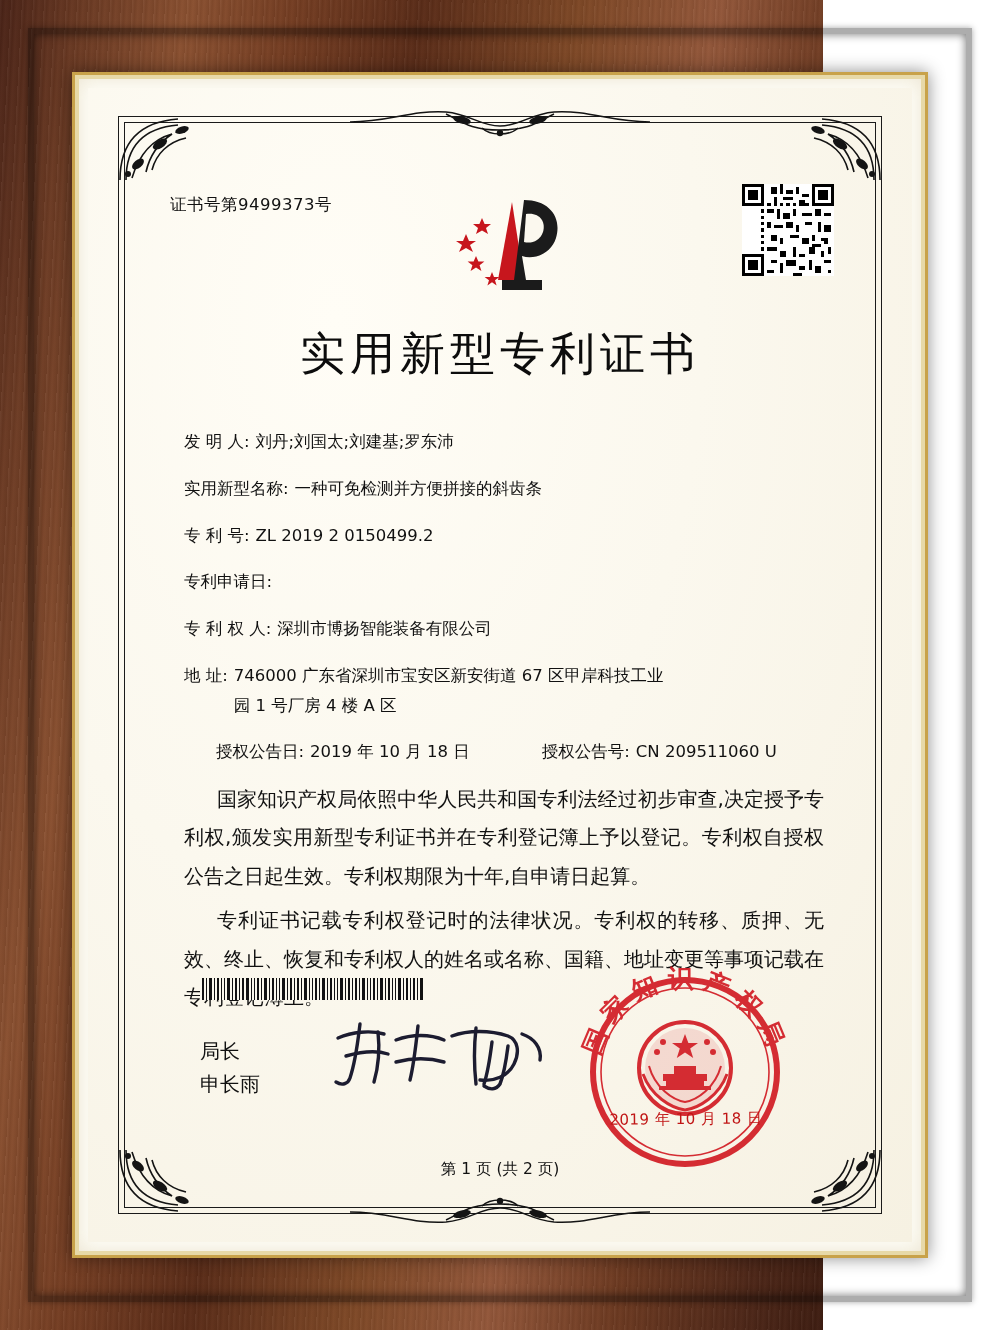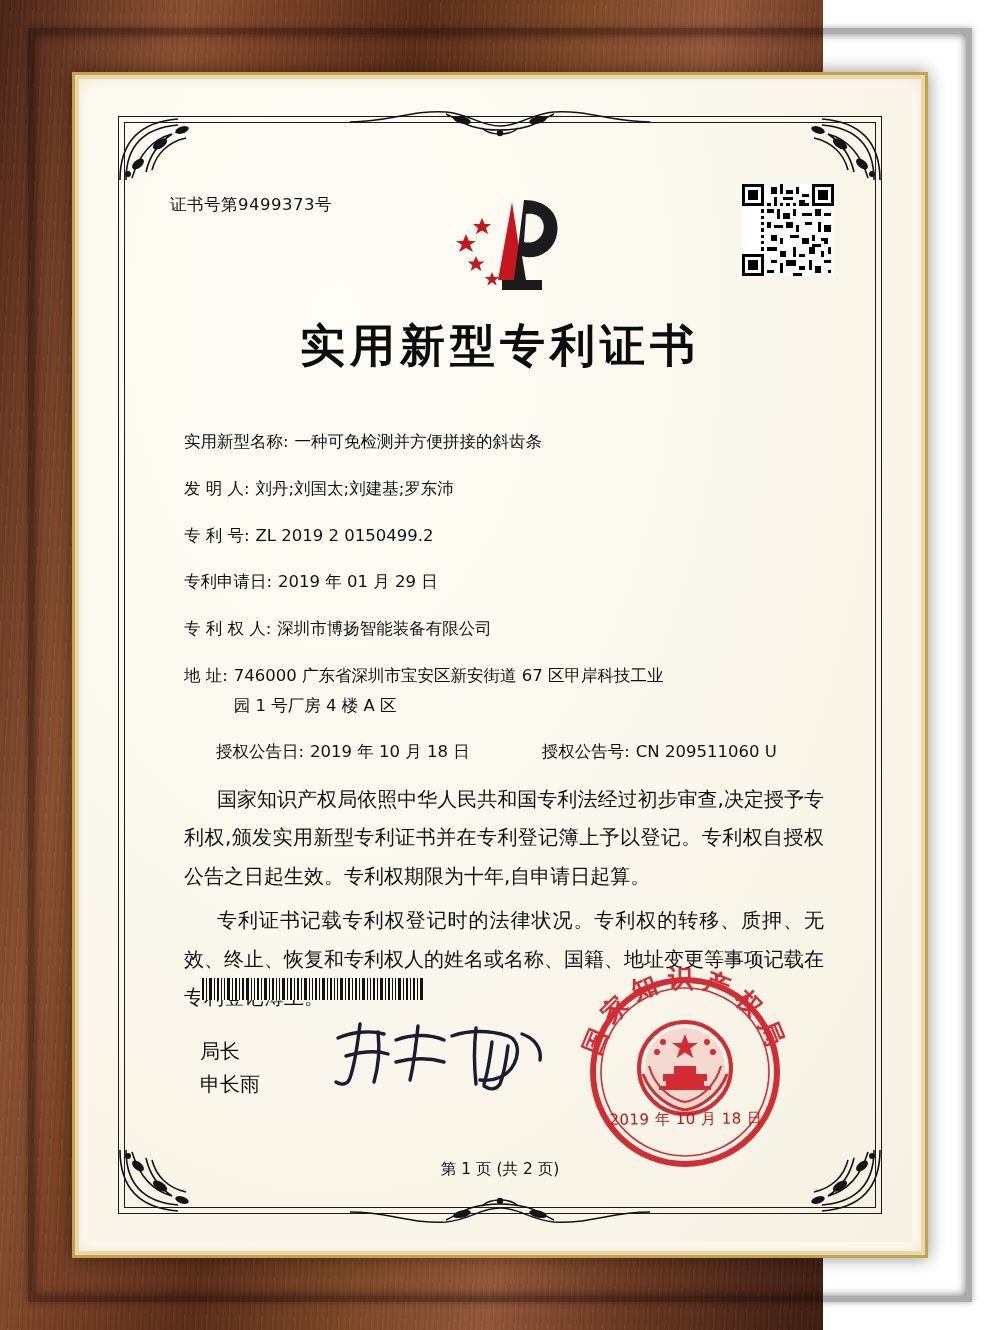--- a/index.html
+++ b/index.html
@@ -137,24 +137,24 @@
     position: absolute;
     right: 78px; top: 96px;
     width: 92px; height: 92px;
     background: #fff;
   }
 
   
   .title {
     position: absolute;
     left: 0; right: 0;
-    top: 228px;
+    top: 236px;
     text-align: center;
     font-family: "DejaVu Sans", "Liberation Sans", sans-serif;
-    font-weight: bold;
+    font-weight: normal;
     font-size: 45px;
     letter-spacing: 5px;
     color: #0c0c0c;
   }
 
   
   .fields {
     position: absolute;
     left: 96px;
     top: 342px;
@@ -479,37 +479,36 @@
             <rect x="26" y="17" width="1" height="2"></rect>
         </g>
       </svg>
     </div>
 
     <div class="title">实用新型专利证书</div>
 
     <div class="fields">
 
       <div class="field-row">
+        <span class="field-label sp1">发 明 人:</span>
+        <span class="field-value">刘丹;刘国太;刘建基;罗东沛</span>
+      </div>
+
+      <div class="field-row">
         <span class="field-label sp1">实用新型名称:</span>
         <span class="field-value">一种可免检测并方便拼接的斜齿条</span>
-      </div>
-
-      <div class="field-row">
-        <span class="field-label sp1">发 明 人:</span>
-        <span class="field-value">刘丹;刘国太;刘建基;罗东沛</span>
       </div>
 
       <div class="field-row">
         <span class="field-label sp1">专 利 号:</span>
         <span class="field-value">ZL 2019 2 0150499.2</span>
       </div>
 
       <div class="field-row">
         <span class="field-label sp1">专利申请日:</span>
-        <span class="field-value">2019 年 01 月 29 日</span>
       </div>
 
       <div class="field-row">
         <span class="field-label sp1">专 利 权 人:</span>
         <span class="field-value">深圳市博扬智能装备有限公司</span>
       </div>
 
       <div class="field-row">
         <span class="field-label sp1">地        址:</span>
         <span class="field-value">

